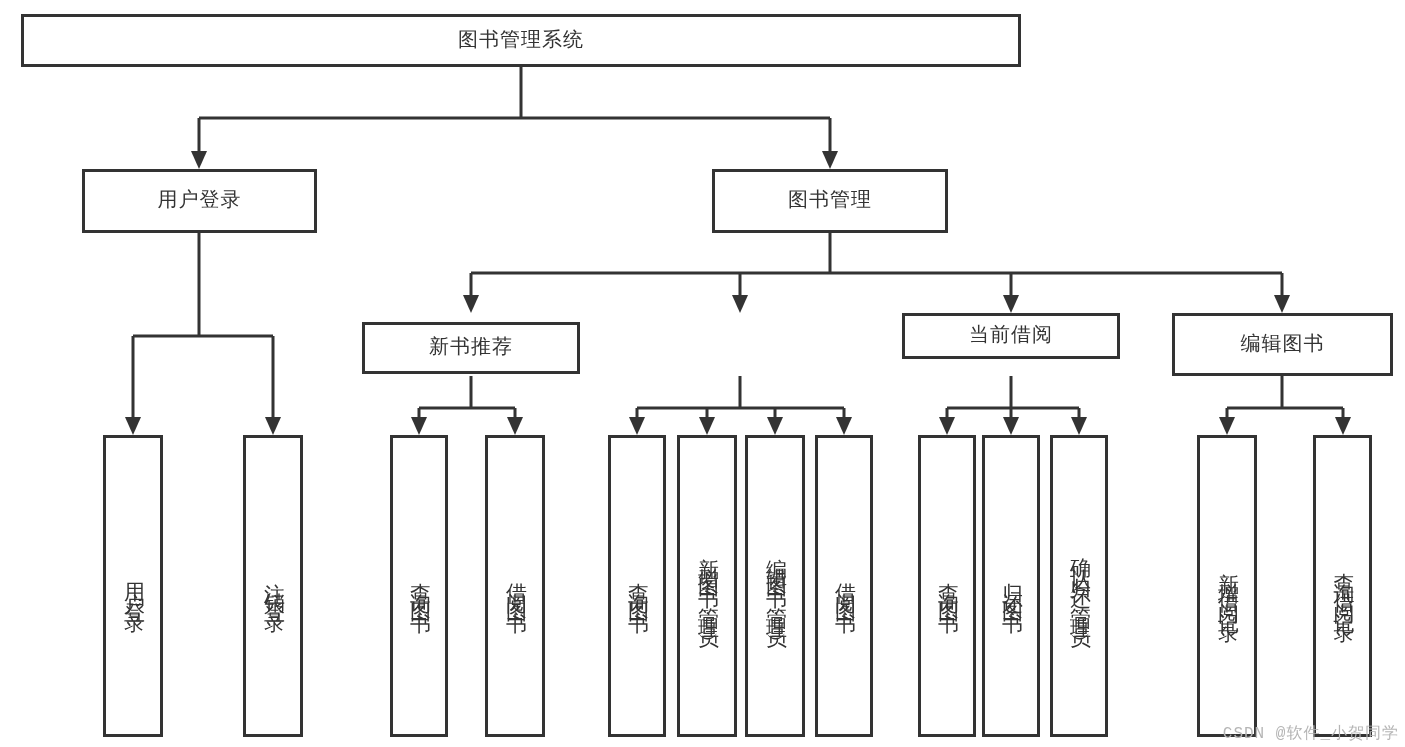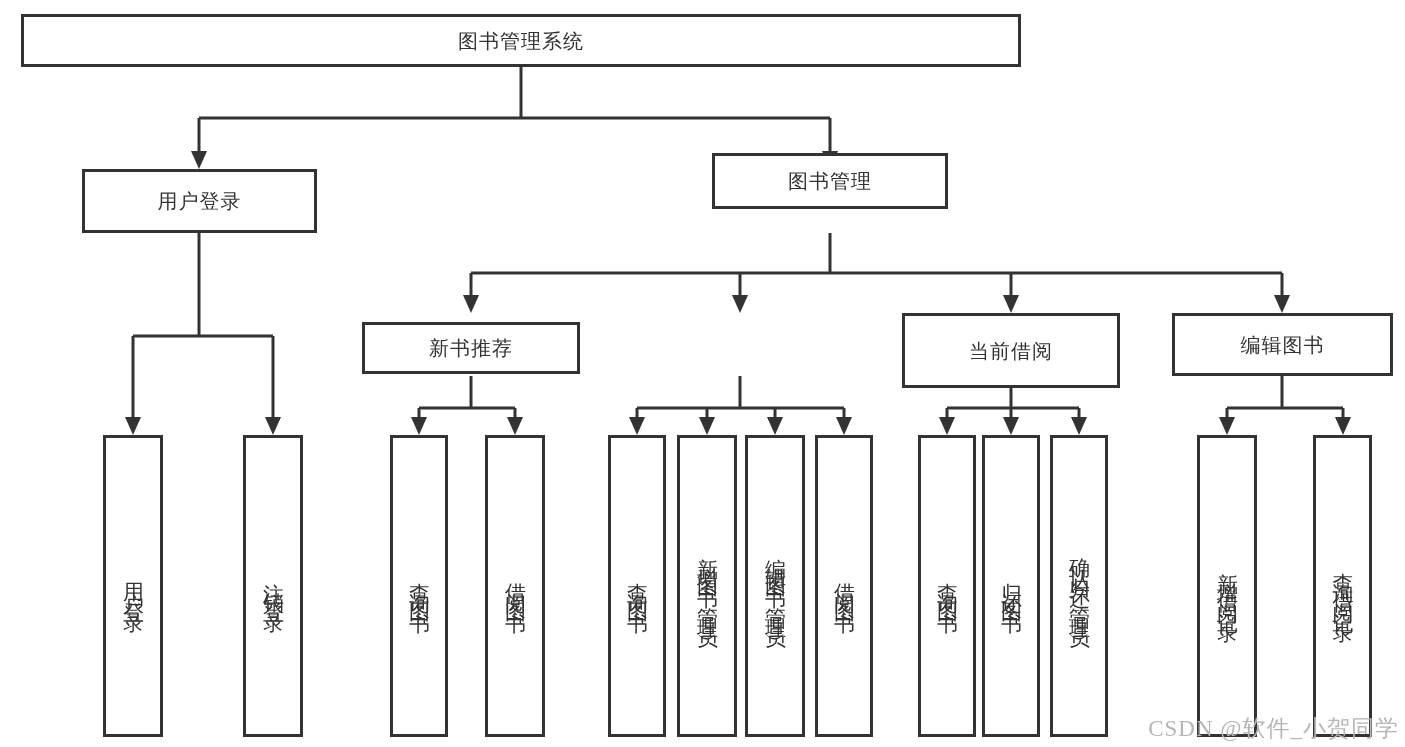--- a/index.html
+++ b/index.html
@@ -7,21 +7,21 @@
     --text:#333333;
     --box-bg:#ffffff;
     --page-bg:#ffffff;
     --watermark:#b5b5b5;
   }
   html,body{margin:0;padding:0;background:var(--page-bg);}
   .stage{
     position:relative;
     width:1405px;height:747px;
     background:var(--page-bg);
-    font-family:Liberation Serif, serif;
+    font-family:Liberation Mono, monospace;
     color:var(--text);
     overflow:hidden;
   }
   .connectors{position:absolute;left:0;top:0;z-index:1;}
   .connectors path{fill:none;stroke:var(--line);stroke-width:3;}
   .connectors polygon{fill:var(--line);stroke:none;}
   .box{
     position:absolute;
     box-sizing:border-box;
     background:var(--box-bg);
@@ -36,21 +36,21 @@
     writing-mode:vertical-rl;
     text-orientation:mixed;
     letter-spacing:10px;
     font-size:21px;
     padding:6px 0;
   }
   .watermark{
     position:absolute;
     right:6px;bottom:3px;
     z-index:3;
-    font-size:23px;
+    font-size:16px;
     color:var(--watermark);
     letter-spacing:1px;
     white-space:nowrap;
   }
 </style>
 </head>
 <body>
 
 <div class="stage">
 
@@ -100,24 +100,24 @@
     <g>
       <path d="M1282 376 V408 M1227 408 H1343 M1227 408 V418 M1343 408 V418"></path>
       <polygon points="1219,417 1235,417 1227,435"></polygon>
       <polygon points="1335,417 1351,417 1343,435"></polygon>
     </g>
   </svg>
 
   <div class="box" style="left:21px;top:14px;width:1000px;height:53px">图书管理系统</div>
 
   <div class="box" style="left:82px;top:169px;width:235px;height:64px">用户登录</div>
-  <div class="box" style="left:712px;top:153px;width:236px;height:56px">图书管理</div>
+  <div class="box" style="left:712px;top:169px;width:236px;height:64px">图书管理</div>
 
   <div class="box" style="left:362px;top:322px;width:218px;height:52px">新书推荐</div>
-  <div class="box" style="left:902px;top:313px;width:218px;height:75px">当前借阅</div>
+  <div class="box" style="left:902px;top:313px;width:218px;height:46px">当前借阅</div>
   <div class="box" style="left:1172px;top:313px;width:221px;height:63px">编辑图书</div>
 
   <div class="box v" style="left:103px;top:435px;width:60px;height:302px">用户登录</div>
   <div class="box v" style="left:243px;top:435px;width:60px;height:302px">注销登录</div>
 
   <div class="box v" style="left:390px;top:435px;width:58px;height:302px">查询图书</div>
   <div class="box v" style="left:485px;top:435px;width:60px;height:302px">借阅图书</div>
 
   <div class="box v" style="left:608px;top:435px;width:58px;height:302px">查询图书</div>
   <div class="box v" style="left:677px;top:435px;width:60px;height:302px">新增图书（管理员）</div>

